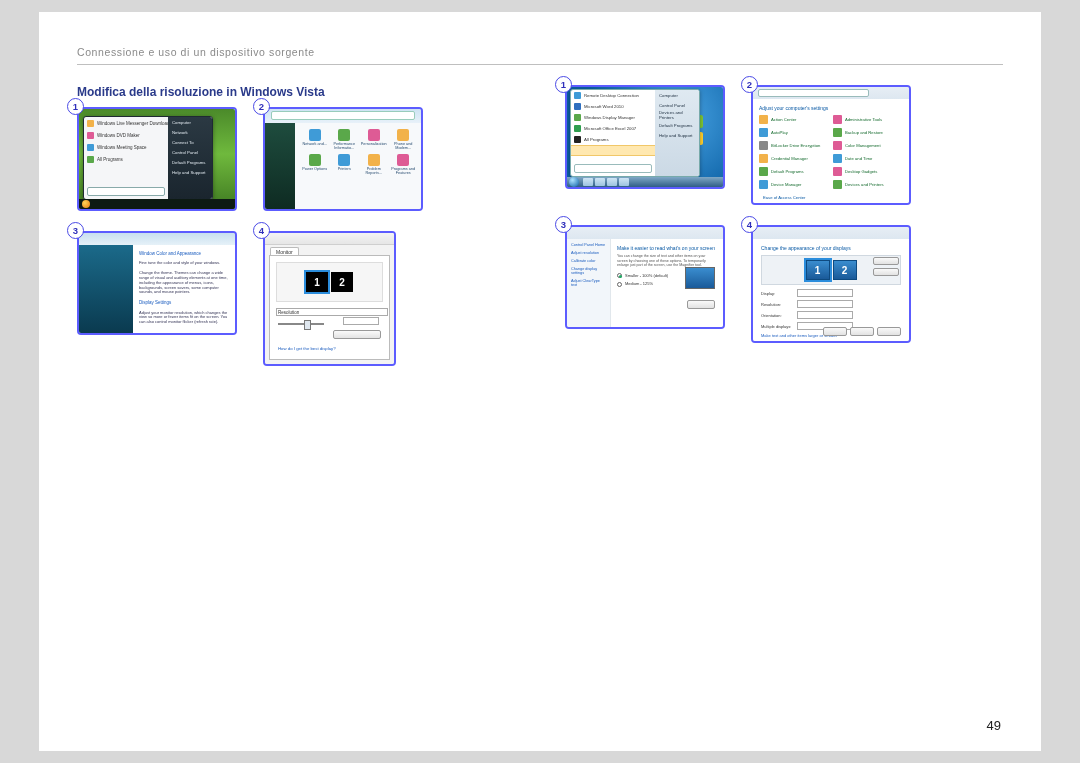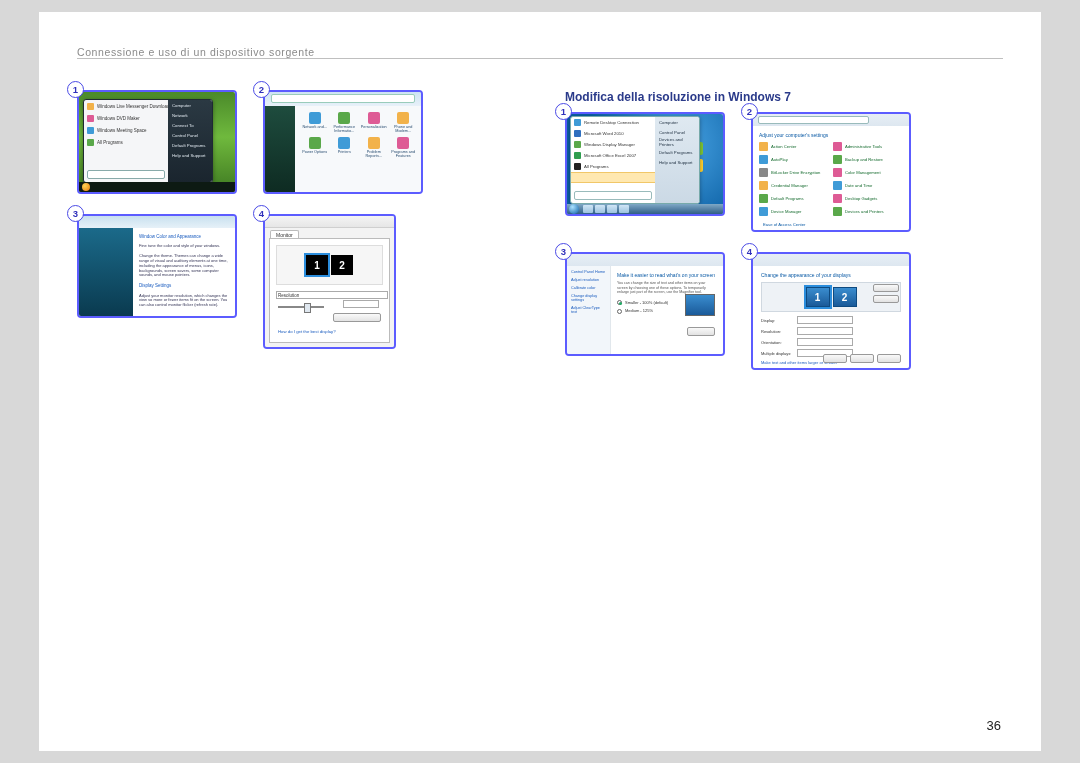--- a/index.html
+++ b/index.html
@@ -16,22 +16,23 @@
     top: 12px;
     width: 1002px;
     height: 739px;
     background: #ffffff;
     padding: 34px 38px 20px 38px;
   }
   .breadcrumb-line {
     font-size: 10.5px;
     letter-spacing: 0.6px;
     color: #8a8a8a;
+    padding-bottom: 6px;
     border-bottom: 1px solid #bfbfbf;
-    margin-bottom: 31px;
+    margin-bottom: 20px;
   }
   .columns {
     display: flex;
     gap: 50px;
   }
   .col {
     flex: 1;
   }
   .section-head {
     font-size: 12px;
@@ -208,20 +209,21 @@
 </head>
 <body>
 
 <div class="page">
 
   <div class="breadcrumb-line">Connessione e uso di un dispositivo sorgente</div>
 
   <div class="columns">
 
     <div class="col">
+      <div class="section-head">Modifica della risoluzione in Windows Vista</div>
 
       <div class="shots-row">
 
         <div class="shot-wrap">
           <div class="step-badge">1</div>
           <div class="shot vista1">
             <div class="v11-sky"></div>
               <div class="v11-grass"></div>
             <div class="v11-menu">
               <div class="v11-menu-r" id="v11r">
@@ -337,21 +339,20 @@
               <div class="v14-cb" title="Highest (32 bit)"></div>
               <div class="v14-adv"></div>
               <div class="v14-link">How do I get the best display?</div>
             </div>
           </div>
         </div>
       </div>
     </div>
 
     <div class="col">
-      <div class="section-head">Modifica della risoluzione in Windows 7</div>
 
       <div class="shots-row">
 
         <div class="shot-wrap">
           <div class="step-badge">1</div>
           <div class="shot win71">
             <div class="w71-bg"></div>
             <div class="w71-logo">
                 <span class="r"></span>
                 <span class="g"></span>
@@ -527,14 +528,14 @@
                 <div></div>
               </div>
             </div>
           </div>
         </div>
       </div>
     </div>
 
   </div>
 
-  <div class="page-number">36</div>
+  <div class="page-number">49</div>
 </div>
 
 </body></html>

